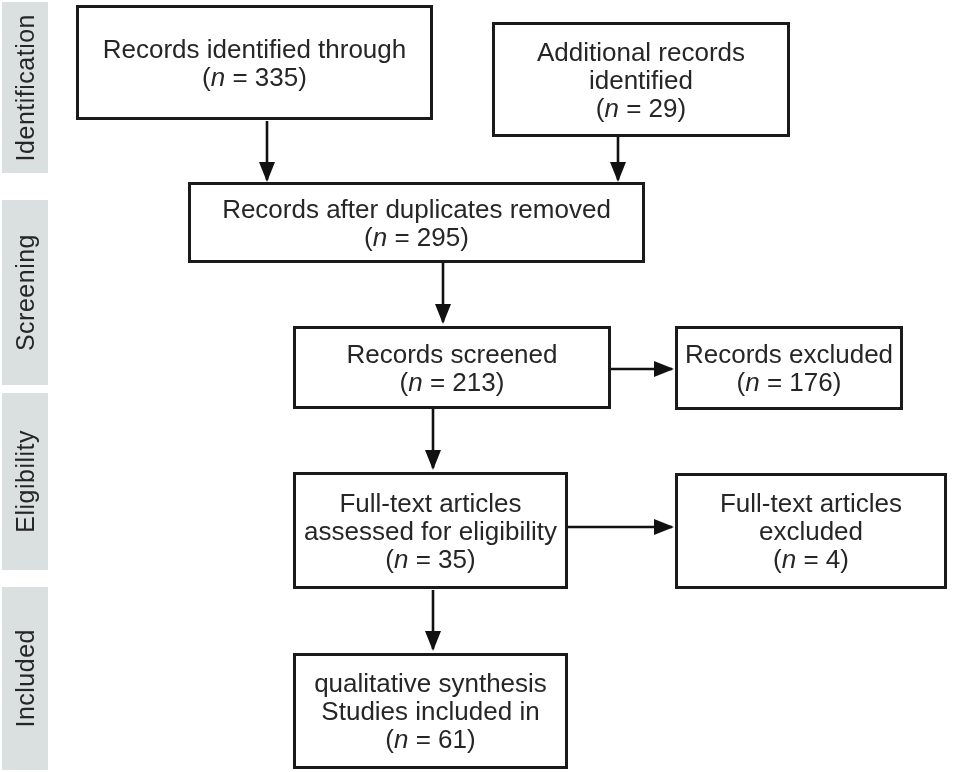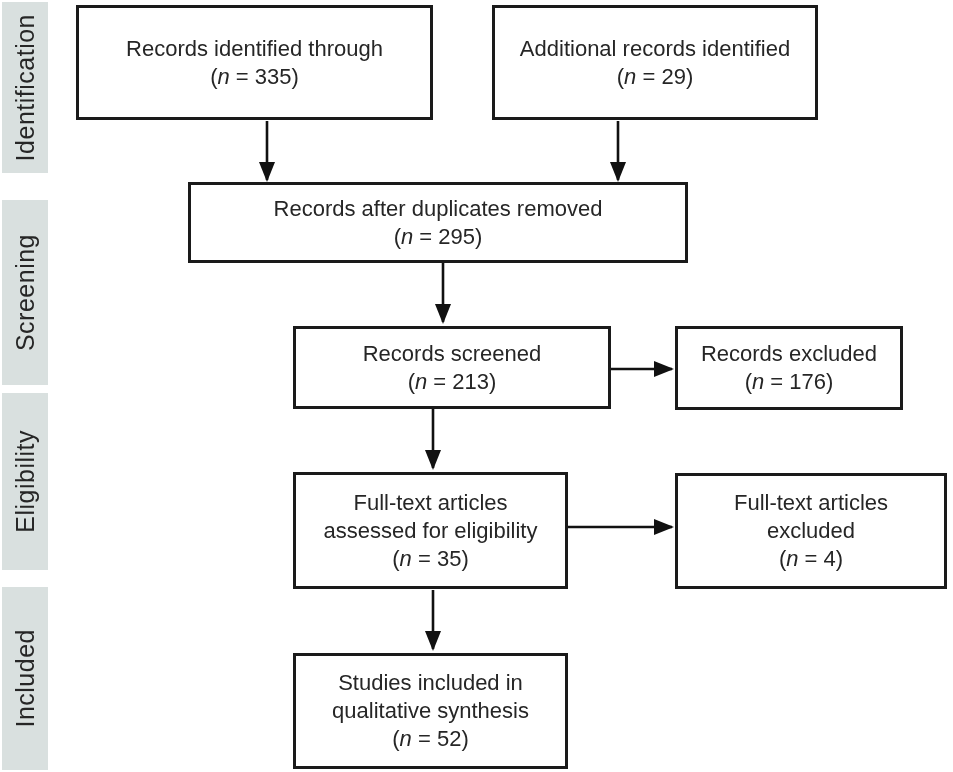--- a/index.html
+++ b/index.html
@@ -22,21 +22,21 @@
   .arrows .head{fill:var(--arrow);}
   .flowbox{
     position:absolute;
     box-sizing:border-box;
     border:3px solid var(--line);
     background:var(--bg);
     display:flex;flex-direction:column;
     align-items:center;justify-content:center;
     text-align:center;
     color:var(--text);
-    font-size:22px;line-height:28px;
+    font-size:26px;line-height:28px;
   }
   .nline .nsym{font-style:italic;}
   .stage{
     position:absolute;
     box-sizing:border-box;
     background:var(--stage-bg);
     display:flex;align-items:center;justify-content:center;
   }
   .stage .vtext{
     writing-mode:vertical-rl;
@@ -78,26 +78,26 @@
     <line x1="433" y1="409" x2="433" y2="468" marker-end="url(#ah)"></line>
     <line x1="568" y1="527" x2="672" y2="527" marker-end="url(#ah)"></line>
     <line x1="433" y1="590" x2="433" y2="649" marker-end="url(#ah)"></line>
   </svg>
 
   <div class="flowbox" style="left:76px;top:5px;width:357px;height:115px">
     <div>Records identified through</div>
     <div class="nline"><span>(</span><span class="nsym">n</span><span> = 335)</span></div>
   </div>
 
-  <div class="flowbox" style="left:492px;top:5px;width:326px;height:115px">
+  <div class="flowbox" style="left:492px;top:22px;width:298px;height:115px">
     <div>Additional records identified</div>
     <div class="nline"><span>(</span><span class="nsym">n</span><span> = 29)</span></div>
   </div>
 
-  <div class="flowbox" style="left:188px;top:182px;width:500px;height:81px">
+  <div class="flowbox" style="left:188px;top:182px;width:457px;height:81px">
     <div>Records after duplicates removed</div>
     <div class="nline"><span>(</span><span class="nsym">n</span><span> = 295)</span></div>
   </div>
 
   <div class="flowbox" style="left:293px;top:326px;width:318px;height:83px">
     <div>Records screened</div>
     <div class="nline"><span>(</span><span class="nsym">n</span><span> = 213)</span></div>
   </div>
 
   <div class="flowbox" style="left:675px;top:326px;width:228px;height:84px">
@@ -111,18 +111,18 @@
     <div class="nline"><span>(</span><span class="nsym">n</span><span> = 35)</span></div>
   </div>
 
   <div class="flowbox" style="left:675px;top:473px;width:272px;height:116px">
     <div>Full-text articles</div>
     <div>excluded</div>
     <div class="nline"><span>(</span><span class="nsym">n</span><span> = 4)</span></div>
   </div>
 
   <div class="flowbox" style="left:293px;top:653px;width:275px;height:116px">
+    <div>qualitative synthesis</div>
     <div>Studies included in</div>
-    <div>qualitative synthesis</div>
-    <div class="nline"><span>(</span><span class="nsym">n</span><span> = 52)</span></div>
+    <div class="nline"><span>(</span><span class="nsym">n</span><span> = 61)</span></div>
   </div>
 
 </div>
 
 </body></html>

